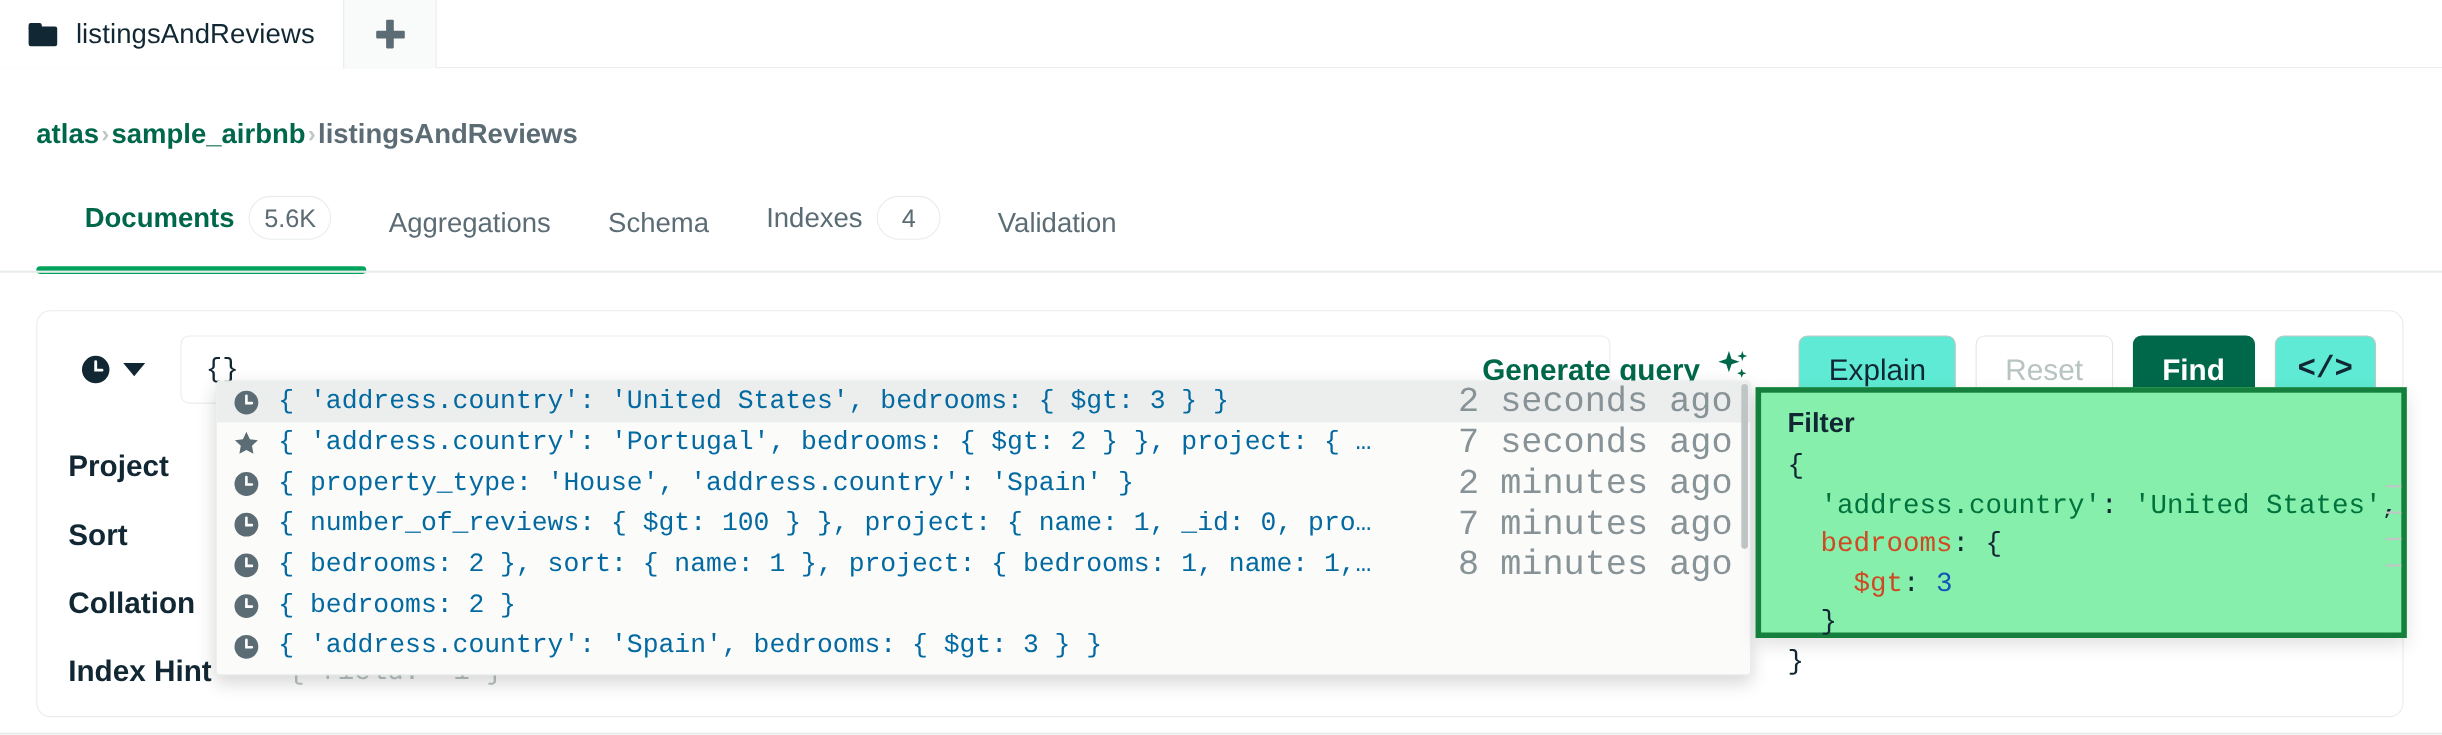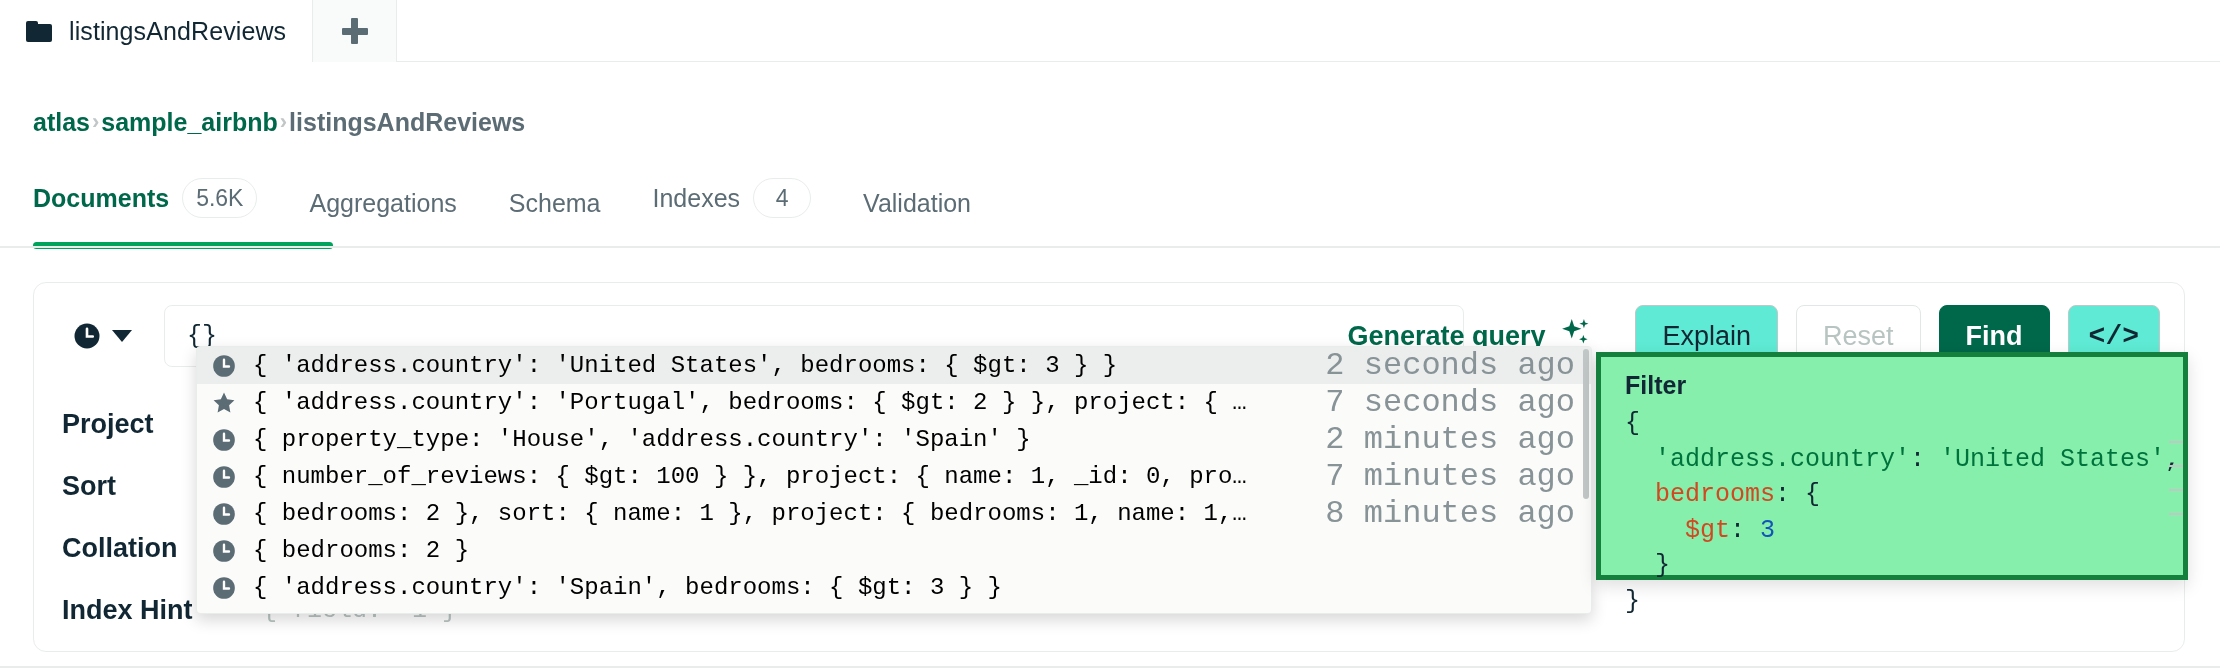--- a/index.html
+++ b/index.html
@@ -62,21 +62,21 @@
   .tabs {
     position: absolute; left: 33px; top: 178px;
     display: flex; align-items: flex-end; gap: 0;
   }
   .tab {
     display: flex; align-items: center; gap: 13px;
     padding: 0 26px 18px 26px; font-size: 25px; color: #5c6c75;
     position: relative;
   }
   .tab:first-child { padding-left: 0; }
-  .tab.active { color: #00684a; font-weight: bold; }
+  .tab.active { color: #00684a; font-weight: bold; margin-left: 44px; }
   .tab .badge {
     display: inline-flex; align-items: center; justify-content: center;
     min-width: 58px; height: 40px; padding: 0 13px;
     border: 1px solid #e8edeb; border-radius: 20px;
     font-size: 23px; color: #5c6c75; font-weight: normal; background: #ffffff;
   }
   .tab-underline {
     position: absolute; left: 33px; top: 242px; width: 300px; height: 7px;
     background: #00a35c; border-radius: 4px;
   }
@@ -152,21 +152,21 @@
     overflow: hidden;
   }
   .dd-row {
     display: flex; align-items: center; height: 37px;
     padding: 0 16px 0 14px; gap: 16px;
   }
   .dd-row.selected { background: #eceeed; }
   .dd-ico { width: 26px; height: 26px; flex: none; position: relative; }
   .dd-text {
     flex: 1 1 auto; min-width: 0;
-    font-family: "Liberation Mono", monospace; font-size: 24px; color: #000000;
+    font-family: "Liberation Mono", monospace; font-size: 24px; color: #0369a1;
     white-space: nowrap; overflow: hidden; text-overflow: ellipsis;
   }
   .dd-time {
     flex: none; font-family: "Liberation Mono", monospace;
     font-size: 32px; color: #889397; text-align: right; padding-left: 24px;
   }
   .dd-scrollbar {
     position: absolute; right: 2px; top: 2px; width: 6px; height: 150px;
     background: #c1c7c6; border-radius: 3px;
   }

